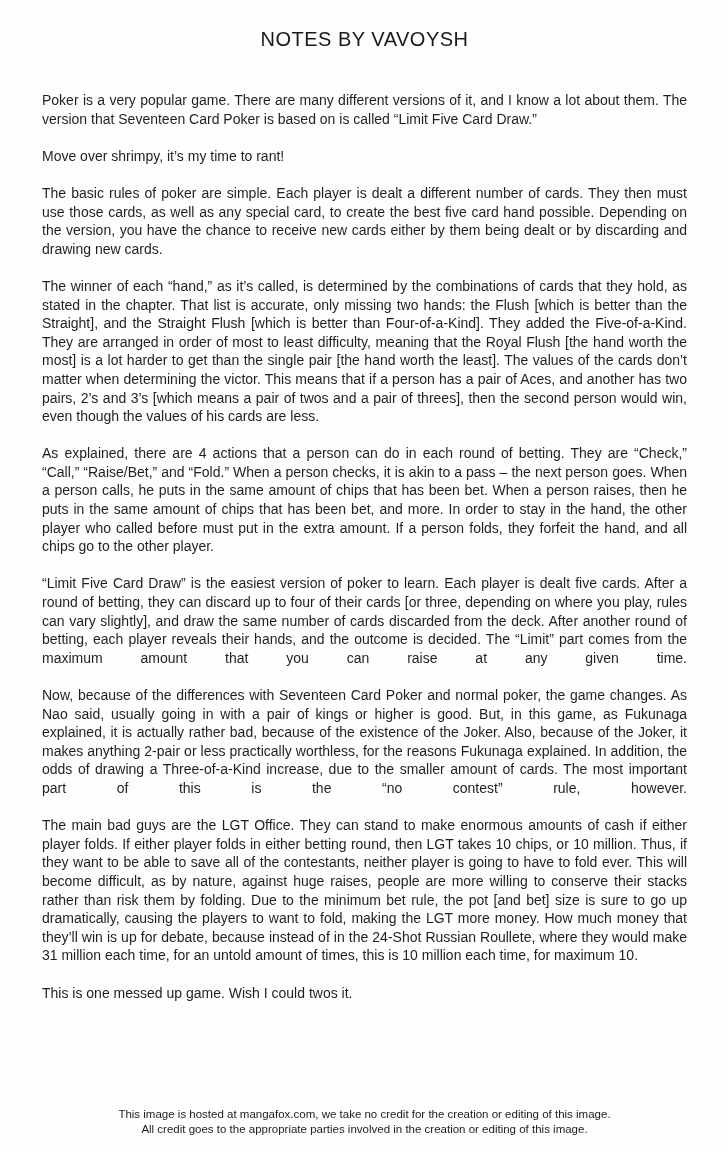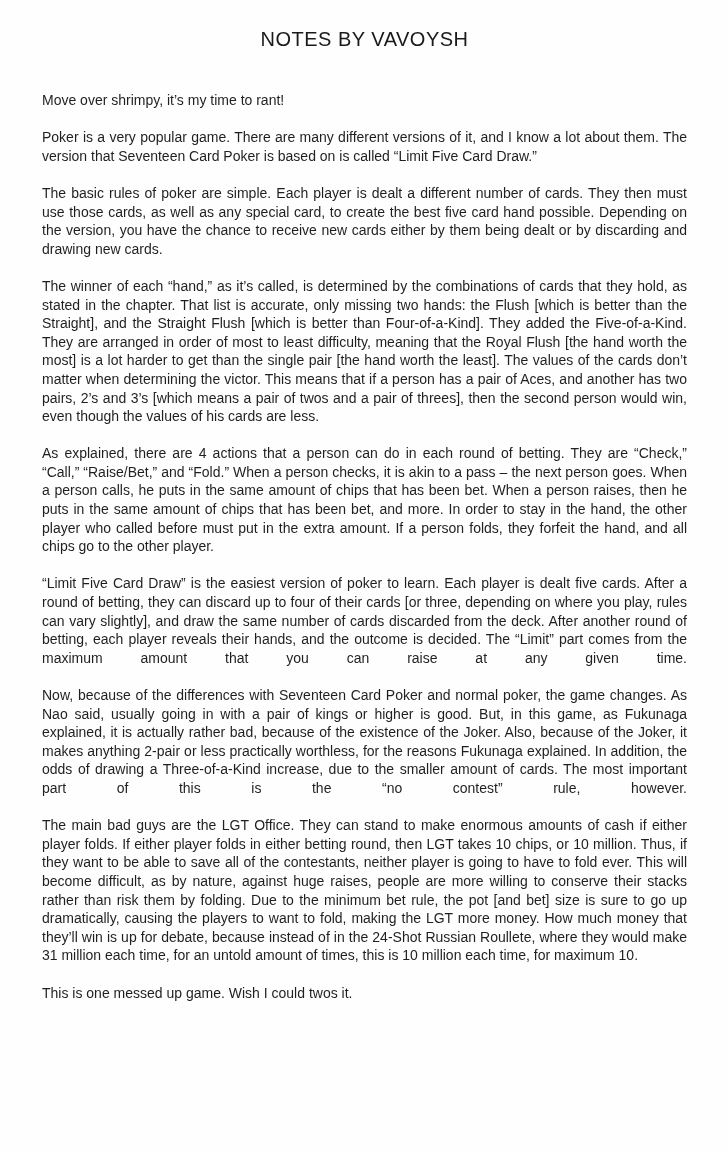--- a/index.html
+++ b/index.html
@@ -51,25 +51,29 @@
   }
 </style>
 </head>
 <body>
 
 <div class="page">
 
   <h1 class="doc-title">NOTES BY VAVOYSH</h1>
 
   <div class="body-text">
+    <p>Poker is a very popular game. There are many different versions of it, and I know a lot about them. The version that Seventeen Card Poker is based on is called “Limit Five Card Draw.”</p>
     <p>Move over shrimpy, it’s my time to rant!</p>
-    <p>Poker is a very popular game. There are many different versions of it, and I know a lot about them. The version that Seventeen Card Poker is based on is called “Limit Five Card Draw.”</p>
     <p>The basic rules of poker are simple. Each player is dealt a different number of cards. They then must use those cards, as well as any special card, to create the best five card hand possible. Depending on the version, you have the chance to receive new cards either by them being dealt or by discarding and drawing new cards.</p>
     <p>The winner of each “hand,” as it’s called, is determined by the combinations of cards that they hold, as stated in the chapter. That list is accurate, only missing two hands: the Flush [which is better than the Straight], and the Straight Flush [which is better than Four-of-a-Kind]. They added the Five-of-a-Kind. They are arranged in order of most to least difficulty, meaning that the Royal Flush [the hand worth the most] is a lot harder to get than the single pair [the hand worth the least]. The values of the cards don’t matter when determining the victor. This means that if a person has a pair of Aces, and another has two pairs, 2’s and 3’s [which means a pair of twos and a pair of threes], then the second person would win, even though the values of his cards are less.</p>
     <p>As explained, there are 4 actions that a person can do in each round of betting. They are “Check,” “Call,” “Raise/Bet,” and “Fold.” When a person checks, it is akin to a pass – the next person goes. When a person calls, he puts in the same amount of chips that has been bet. When a person raises, then he puts in the same amount of chips that has been bet, and more. In order to stay in the hand, the other player who called before must put in the extra amount. If a person folds, they forfeit the hand, and all chips go to the other player.</p>
     <p class="flush-last">“Limit Five Card Draw” is the easiest version of poker to learn. Each player is dealt five cards. After a round of betting, they can discard up to four of their cards [or three, depending on where you play, rules can vary slightly], and draw the same number of cards discarded from the deck. After another round of betting, each player reveals their hands, and the outcome is decided. The “Limit” part comes from the maximum amount that you can raise at any given time.</p>
     <p class="flush-last">Now, because of the differences with Seventeen Card Poker and normal poker, the game changes. As Nao said, usually going in with a pair of kings or higher is good. But, in this game, as Fukunaga explained, it is actually rather bad, because of the existence of the Joker. Also, because of the Joker, it makes anything 2-pair or less practically worthless, for the reasons Fukunaga explained. In addition, the odds of drawing a Three-of-a-Kind increase, due to the smaller amount of cards.  The most important part of this is the “no contest” rule, however.</p>
     <p>The main bad guys are the LGT Office. They can stand to make enormous amounts of cash if either player folds. If either player folds in either betting round, then LGT takes 10 chips, or 10 million. Thus, if they want to be able to save all of the contestants, neither player is going to have to fold ever. This will become difficult, as by nature, against huge raises, people are more willing to conserve their stacks rather than risk them by folding. Due to the minimum bet rule, the pot [and bet] size is sure to go up dramatically, causing the players to want to fold, making the LGT more money. How much money that they’ll win is up for debate, because instead of in the 24-Shot Russian Roullete, where they would make 31 million each time, for an untold amount of times, this is 10 million each time, for maximum 10.</p>
     <p>This is one messed up game. Wish I could twos it.</p>
   </div>
 
+  <div class="footer">
+    <div>This image is hosted at mangafox.com, we take no credit for the creation or editing of this image.</div>
+    <div>All credit goes to the appropriate parties involved in the creation or editing of this image.</div>
+  </div>
 
 </div>
 
 </body></html>

